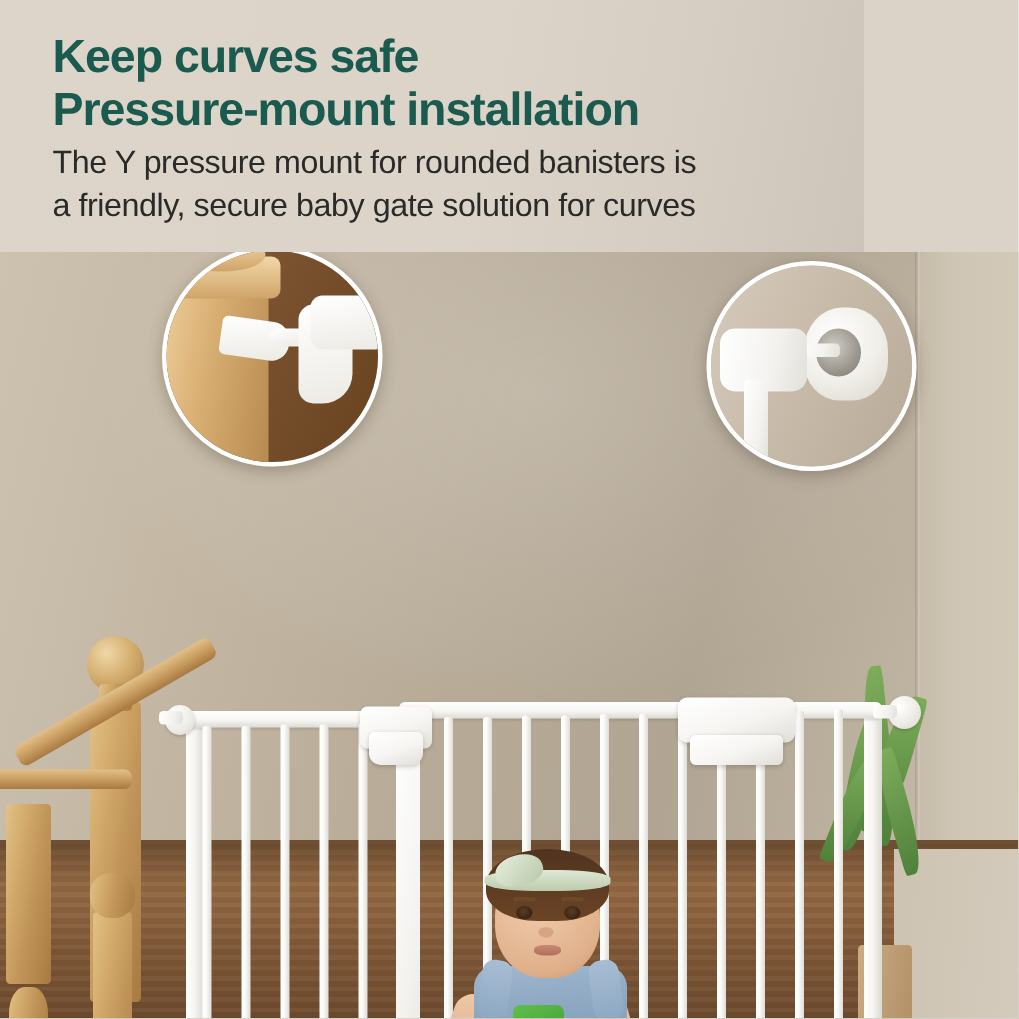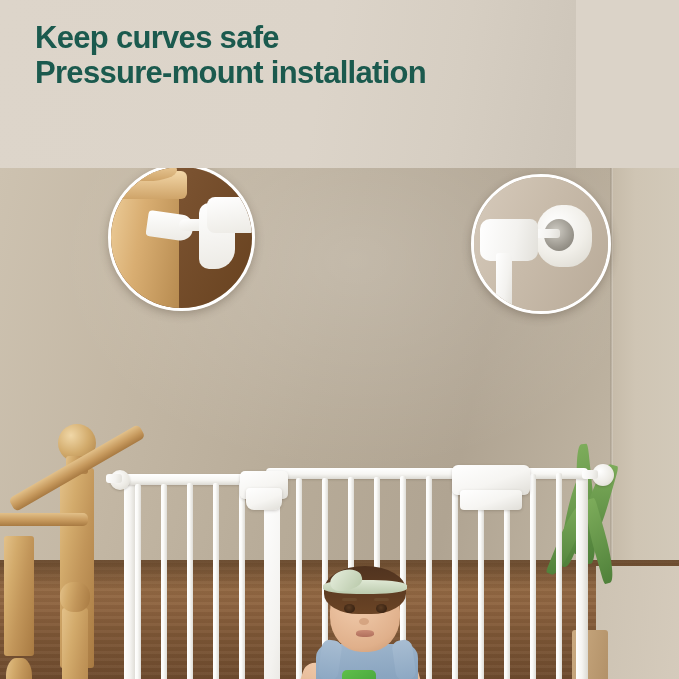--- a/index.html
+++ b/index.html
@@ -112,20 +112,22 @@
     background:radial-gradient(circle at 40% 38%,#cfccc4,#9b978e 60%,#7c786f);}
 </style>
 </head>
 <body>
 
 <div id="stage">
 
   <div class="header">
     <div class="hl">Keep curves safe
 Pressure-mount installation</div>
+    <div class="sub">The Y pressure mount for rounded banisters is
+a friendly, secure baby gate solution for curves</div>
   </div>
 
   <div class="photo">
 
     <div class="wall"></div>
     <div class="wall-sheen"></div>
     <div class="wall-right"></div>
     <div class="wall-corner"></div>
 
     <div class="floor">

